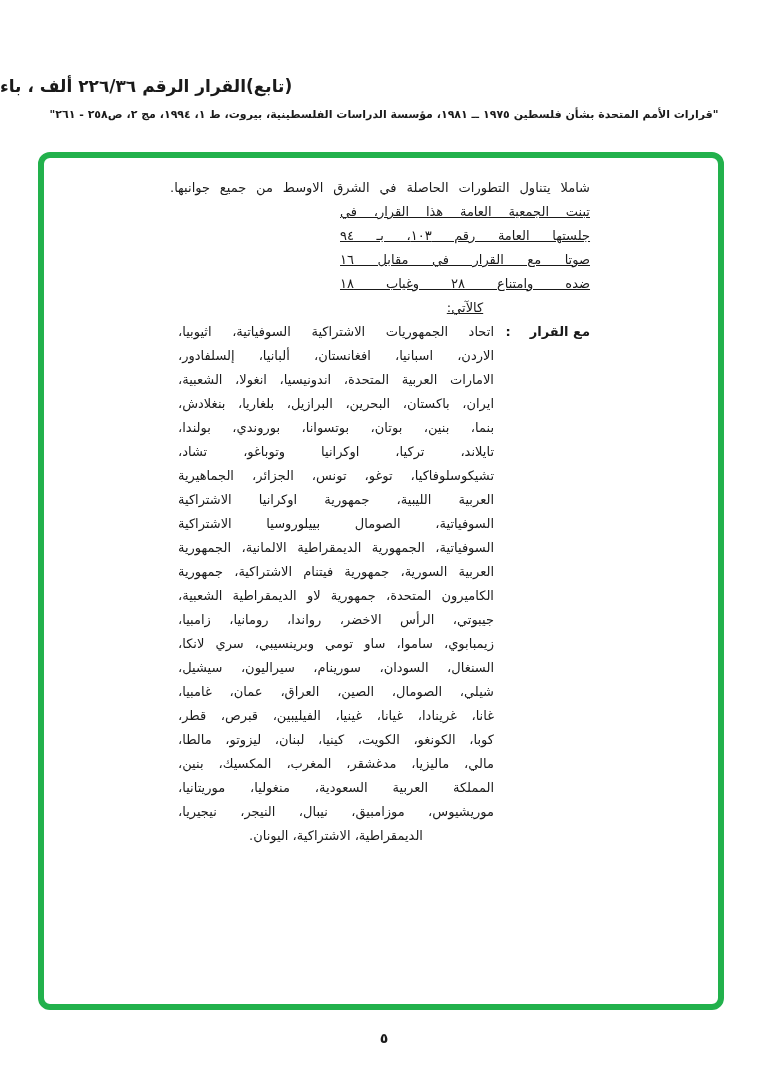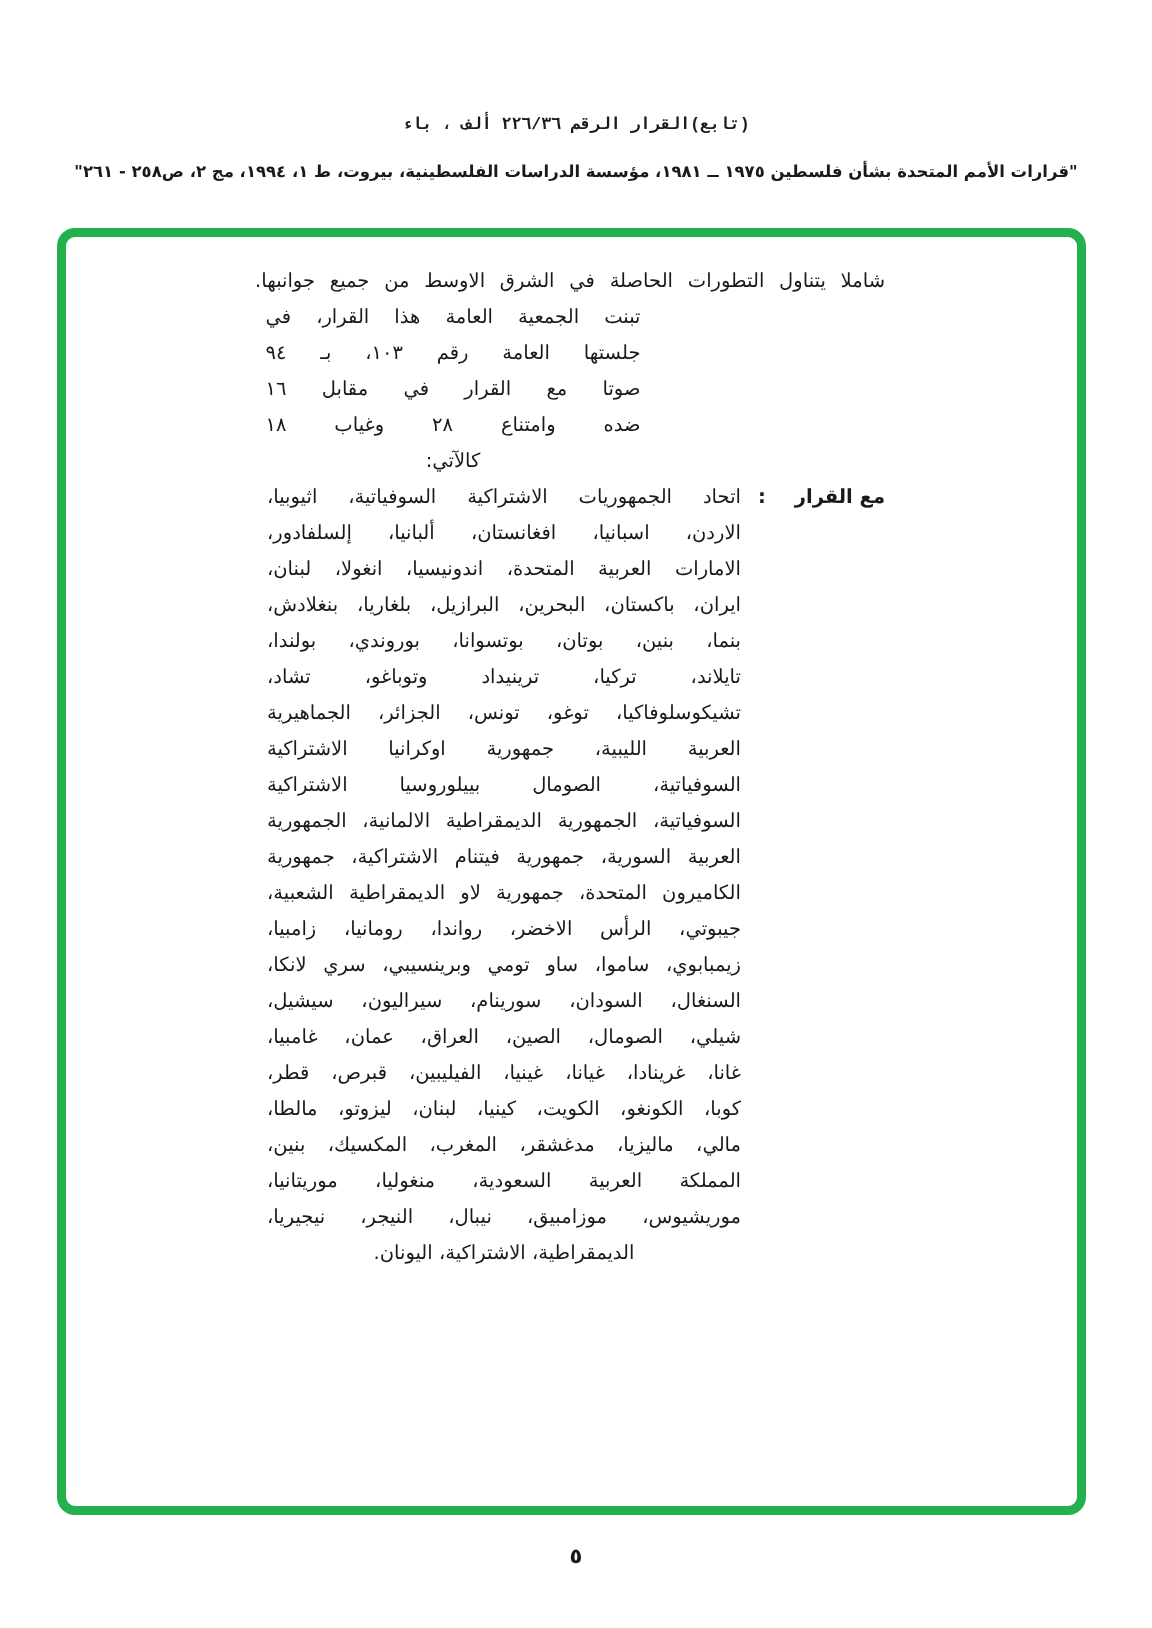--- a/index.html
+++ b/index.html
@@ -14,25 +14,24 @@
     font-family: "DejaVu Sans", sans-serif;
     color: #1a1a1a;
     overflow: hidden;
   }
   .header-title {
     position: absolute;
     top: 76px;
     left: 0;
     width: 768px;
     direction: rtl;
-    text-align: center;
-    font-size: 11px;
+    text-align: left;
+    font-size: 17px;
     font-weight: bold;
     letter-spacing: 0px;
-    font-family: Liberation Mono, monospace;
   }
   .citation-line {
     position: absolute;
     top: 108px;
     left: 0;
     width: 768px;
     direction: rtl;
     text-align: center;
     font-size: 11px;
     font-weight: bold;
@@ -60,21 +59,21 @@
   .jline, .justify-block > div {
     text-align: justify;
     text-align-last: justify;
   }
   .intro-line {
     text-align: justify;
     text-align-last: justify;
   }
   .adoption-para {
     width: 250px;
-    margin-right: 163px;
+    text-decoration: underline;
   }
   .center-line {
     text-align: left;
     text-align-last: center !important;
   }
   .vote-row {
     display: flex;
     align-items: flex-start;
   }
   .vote-label {
@@ -128,24 +127,24 @@
       </div>
     <div class="center-line">كالآتي:</div>
   </div>
 
   <div class="vote-row">
     <div class="vote-label">مع القرار</div>
     <div class="vote-colon">:</div>
     <div class="vote-text">
         <div class="jline">اتحاد الجمهوريات الاشتراكية السوفياتية، اثيوبيا،</div>
         <div class="jline">الاردن، اسبانيا، افغانستان، ألبانيا، إلسلفادور،</div>
-        <div class="jline">الامارات العربية المتحدة، اندونيسيا، انغولا، لبنان،</div>
+        <div class="jline">الامارات العربية المتحدة، اندونيسيا، انغولا، الشعبية،</div>
         <div class="jline">ايران، باكستان، البحرين، البرازيل، بلغاريا، بنغلادش،</div>
         <div class="jline">بنما، بنين، بوتان، بوتسوانا، بوروندي، بولندا،</div>
-        <div class="jline">تايلاند، تركيا، ترينيداد وتوباغو، تشاد،</div>
+        <div class="jline">تايلاند، تركيا، اوكرانيا وتوباغو، تشاد،</div>
         <div class="jline">تشيكوسلوفاكيا، توغو، تونس، الجزائر، الجماهيرية</div>
         <div class="jline">العربية الليبية، جمهورية اوكرانيا الاشتراكية</div>
         <div class="jline">السوفياتية، الصومال بييلوروسيا الاشتراكية</div>
         <div class="jline">السوفياتية، الجمهورية الديمقراطية الالمانية، الجمهورية</div>
         <div class="jline">العربية السورية، جمهورية فيتنام الاشتراكية، جمهورية</div>
         <div class="jline">الكاميرون المتحدة، جمهورية لاو الديمقراطية الشعبية،</div>
         <div class="jline">جيبوتي، الرأس الاخضر، رواندا، رومانيا، زامبيا،</div>
         <div class="jline">زيمبابوي، ساموا، ساو تومي وبرينسيبي، سري لانكا،</div>
         <div class="jline">السنغال، السودان، سورينام، سيراليون، سيشيل،</div>
         <div class="jline">شيلي، الصومال، الصين، العراق، عمان، غامبيا،</div>

